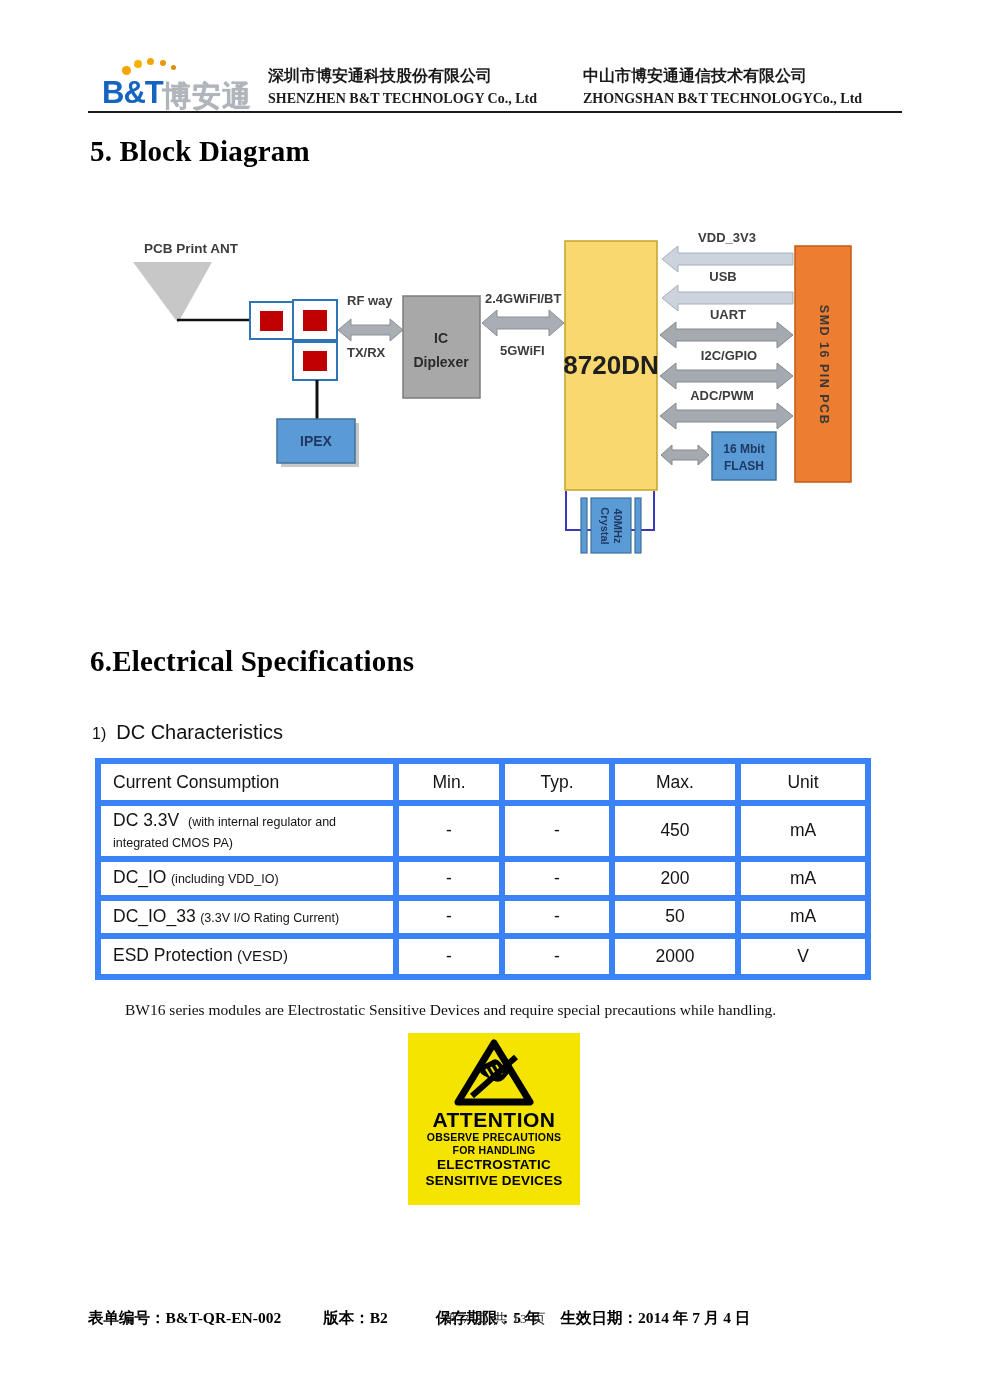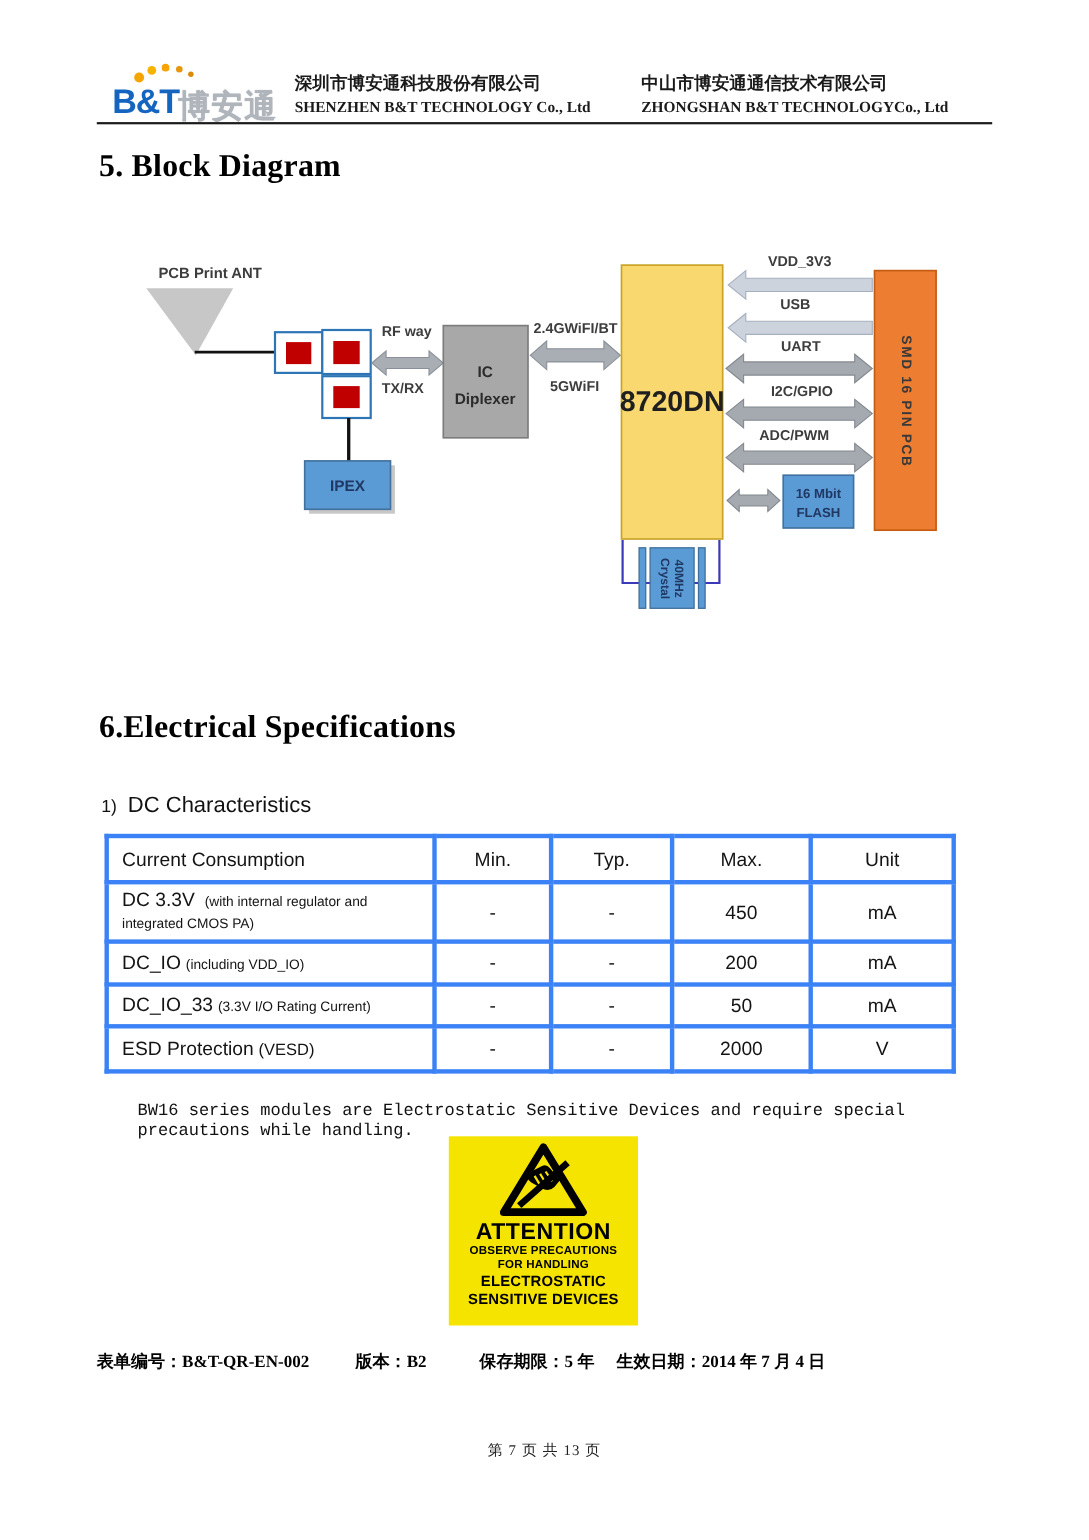--- a/index.html
+++ b/index.html
@@ -37,46 +37,46 @@
   .subsec .num { font-size:16px; }
   .subsec .txt { font-size:20px; margin-left:10px; }
   
   .diagram { position:absolute; left:100px; top:215px; }
   .dlabel { font-family:"Liberation Sans",sans-serif; font-weight:600; fill:#3d3d3d; }
   
   table.spec {
     position:absolute; left:95px; top:758px; width:773px;
     border-collapse:collapse; table-layout:fixed;
   }
-  table.spec td, table.spec th { border:4px solid #3b82f6; }
+  table.spec td, table.spec th { border:6px solid #3b82f6; }
   table.spec th { font-weight:normal; }
   .c-label { width:298px; text-align:left; padding-left:12px; }
   .c-min { width:106px; } .c-typ { width:110px; } .c-max { width:126px; } .c-unit { width:130px; }
   .cell-center { text-align:center; }
   .fs-main { font-size:17.5px; color:#141414; }
   .fs-note { font-size:12.5px; color:#141414; }
   tr.h-row { height:42px; } tr.r0 { height:50px; } tr.r1 { height:39px; }
   tr.r2 { height:38px; } tr.r3 { height:41px;padding-left:36px; }
   .lblwrap { line-height:1.25; padding:4px 6px 4px 0; }
   
   .esd-note {
     position:absolute; left:125px; top:1001px; width:780px;
-    font-family:Liberation Mono, monospace; font-size:15.5px; color:#111;
+    font-family:Liberation Serif, serif; font-size:15.5px; color:#111;
   }
   .warn {
     position:absolute; left:408px; top:1033px; width:172px; height:172px;
     background:#F5E400; display:flex; flex-direction:column; align-items:center;
     text-align:center; color:#000;
   }
   .warn-title { font-size:21px; font-weight:800; letter-spacing:0.5px; line-height:1.05; margin-top:1px; }
   .warn-s { font-size:10.5px; font-weight:700; line-height:1.25; letter-spacing:0.2px; }
   .warn-m { font-size:13.5px; font-weight:800; line-height:1.2; letter-spacing:0.2px; }
   
   .footer-line {
-    position:absolute; left:88px; top:1228px; width:814px;
+    position:absolute; left:88px; top:1308px; width:814px;
     font-family:"Liberation Serif",serif; font-weight:bold; font-size:15.5px; color:#000;
     display:flex; white-space:nowrap;
   }
   .footer-line .gap1 { margin-left:42px; } .footer-line .gap2 { margin-left:48px; }
   .footer-line .gap3 { margin-left:20px; }
   .page-num {
     position:absolute; left:0; top:1310px; width:990px; text-align:center;
     font-family:"Liberation Serif",serif; font-size:13.5px; color:#222; letter-spacing:1px;
   }
 </style>

